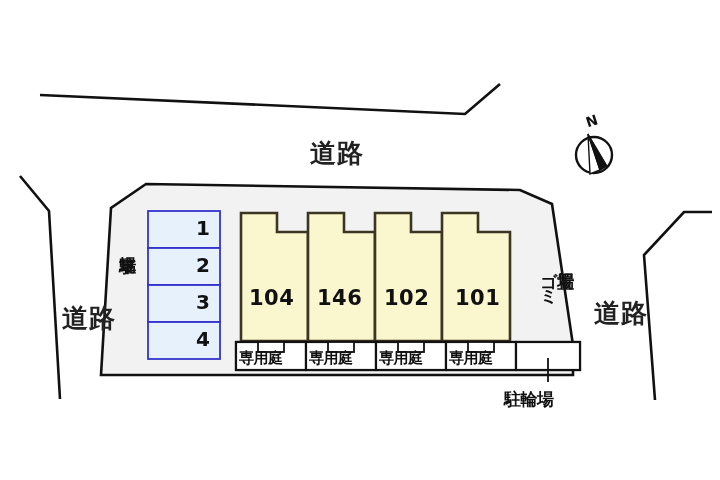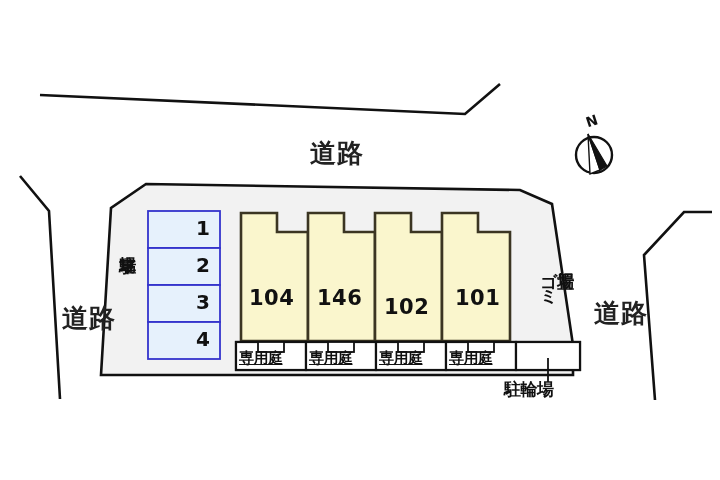--- a/index.html
+++ b/index.html
@@ -58,21 +58,20 @@
   .park-num {
     font-size: 20px;
     font-weight: 700;
     color: #111111;
   }
   .garden-label {
     font-size: 15px;
     font-weight: 700;
     color: #111111;
     letter-spacing: -0.5px;
-    text-decoration: underline;
   }
   .parking-label {
     font-size: 17px;
     font-weight: 700;
     color: #111111;
   }
   .trash-label {
     font-size: 17px;
     font-weight: 700;
     color: #111111;
@@ -165,26 +164,26 @@
 
   <div class="lbl parking-label vert" style="left:119px; top:243px;">駐車場</div>
 
   <div class="lbl park-num" style="left:196px; top:218px;">1</div>
   <div class="lbl park-num" style="left:196px; top:255px;">2</div>
   <div class="lbl park-num" style="left:196px; top:292px;">3</div>
   <div class="lbl park-num" style="left:196px; top:329px;">4</div>
 
   <div class="lbl unit-num" style="left:249px; top:280px;">104</div>
   <div class="lbl unit-num" style="left:317px; top:280px;">146</div>
-  <div class="lbl unit-num" style="left:384px; top:289px;text-align:center;">102</div>
+  <div class="lbl unit-num" style="left:384px; top:280px;text-align:center;">102</div>
   <div class="lbl unit-num" style="left:455px; top:280px;">101</div>
 
   <div class="lbl garden-label" style="left:239px; top:351px;">専用庭</div>
   <div class="lbl garden-label" style="left:309px; top:351px;">専用庭</div>
   <div class="lbl garden-label" style="left:379px; top:351px;">専用庭</div>
   <div class="lbl garden-label" style="left:449px; top:351px;">専用庭</div>
 
   <div class="lbl trash-label vert" style="left:540px; top:259px;">ゴミ</div>
   <div class="lbl trash-label vert" style="left:557px; top:259px;">置場</div>
 
-  <div class="lbl bike-label" style="left:504px; top:381px;">駐輪場</div>
+  <div class="lbl bike-label" style="left:504px; top:391px;">駐輪場</div>
 
 </div>
 
 </body></html>

